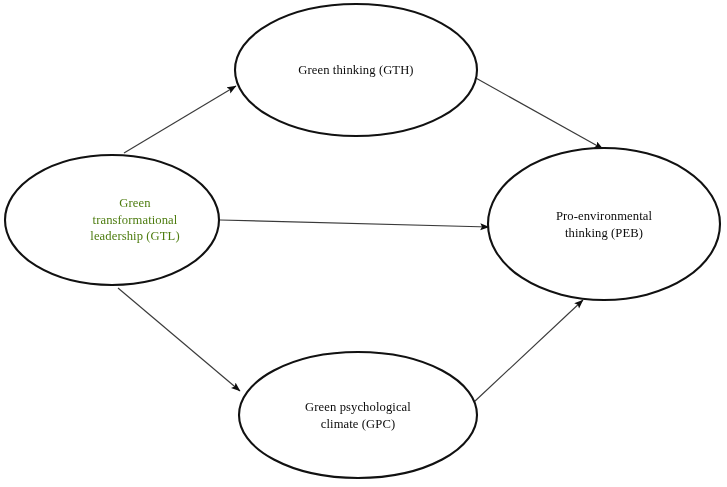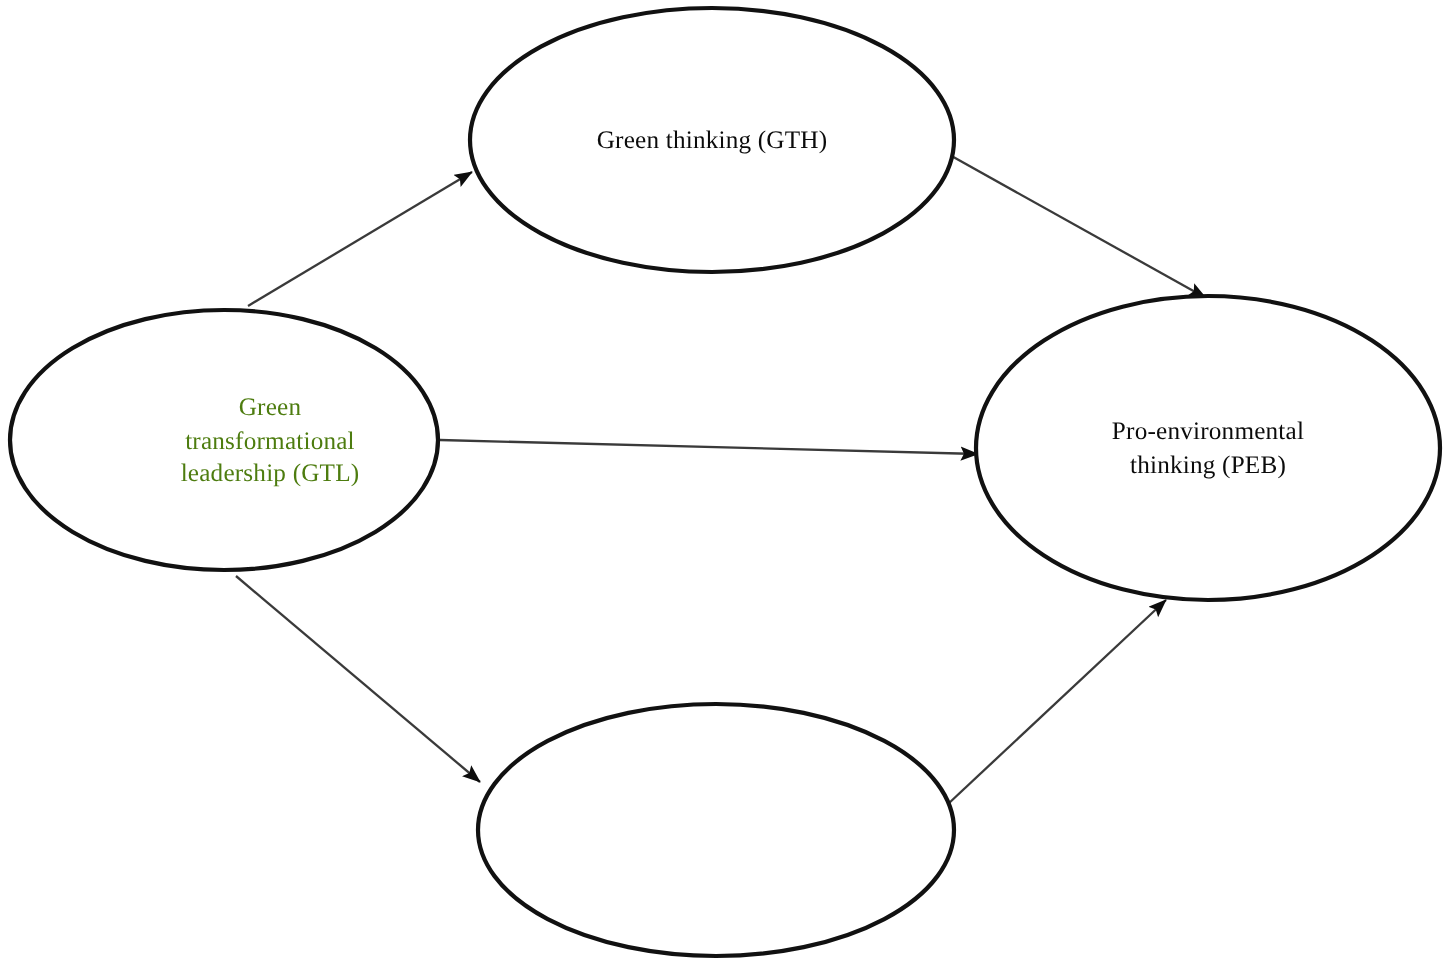--- a/index.html
+++ b/index.html
@@ -73,16 +73,18 @@
       <ellipse class="node-ellipse" cx="356" cy="70" rx="121" ry="66" style="stroke: rgb(17, 17, 17);"></ellipse>
       <ellipse class="node-ellipse" cx="358" cy="415" rx="119" ry="63" style="stroke: rgb(17, 17, 17);"></ellipse>
       <ellipse class="node-ellipse" cx="604" cy="224" rx="116" ry="76" style="stroke: rgb(17, 17, 17);"></ellipse>
     </g>
   </svg>
 
   <div class="node-label" style="left: 112px; top: 220px; color: #4d7c0f; margin-left: 23px;">Green
 transformational
 leadership (GTL)</div>
   <div class="node-label" style="left: 356px; top: 70px; color: rgb(11, 11, 11);">Green thinking (GTH)</div>
+  <div class="node-label" style="left: 358px; top: 415px; color: rgb(11, 11, 11);">Green psychological
+climate (GPC)</div>
   <div class="node-label" style="left: 604px; top: 224px; color: rgb(11, 11, 11);">Pro-environmental
 thinking (PEB)</div>
 
 </div>
 
 </body></html>

